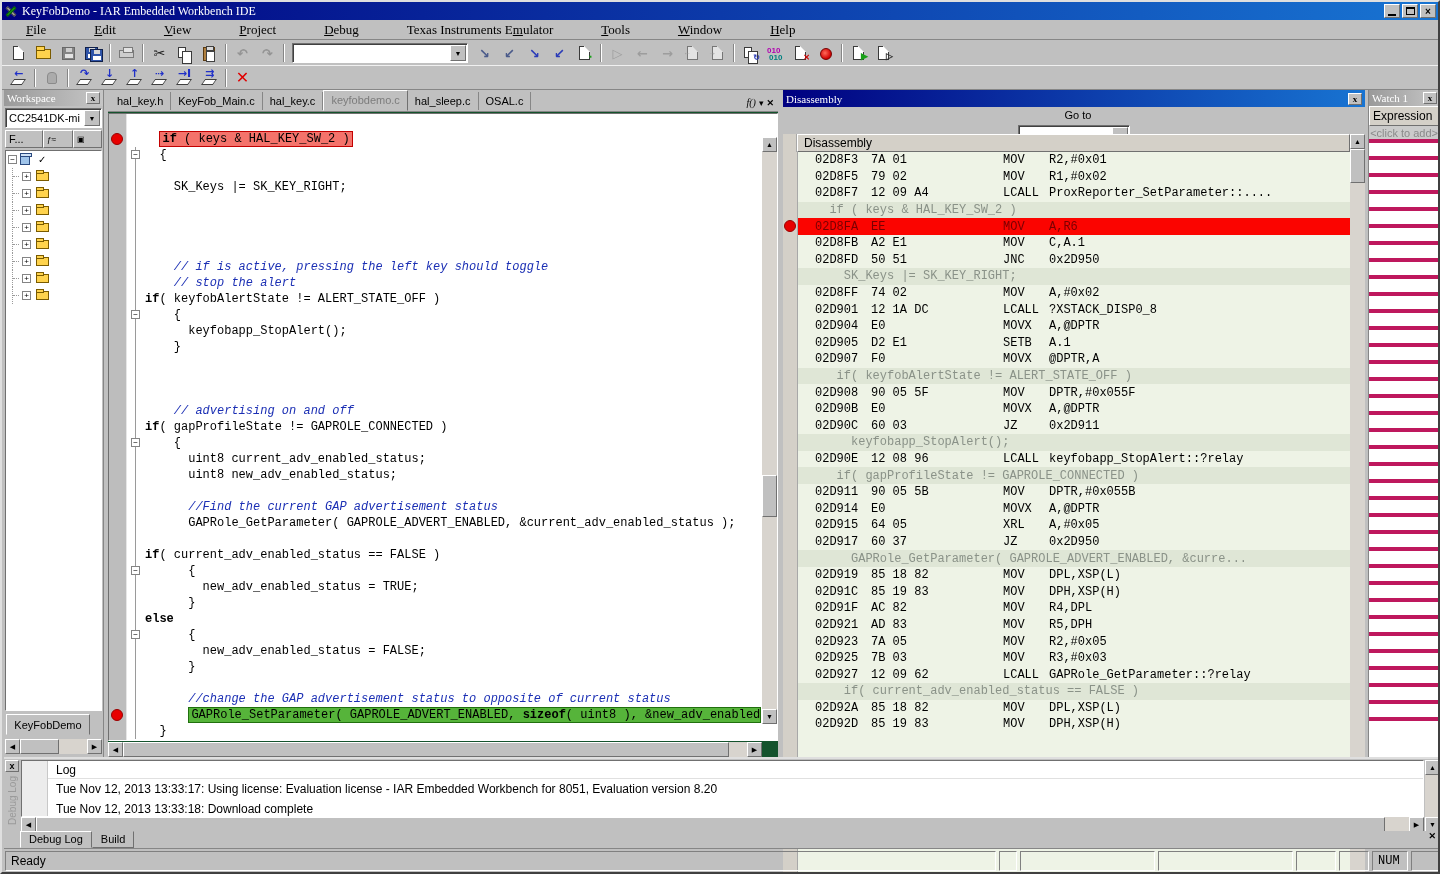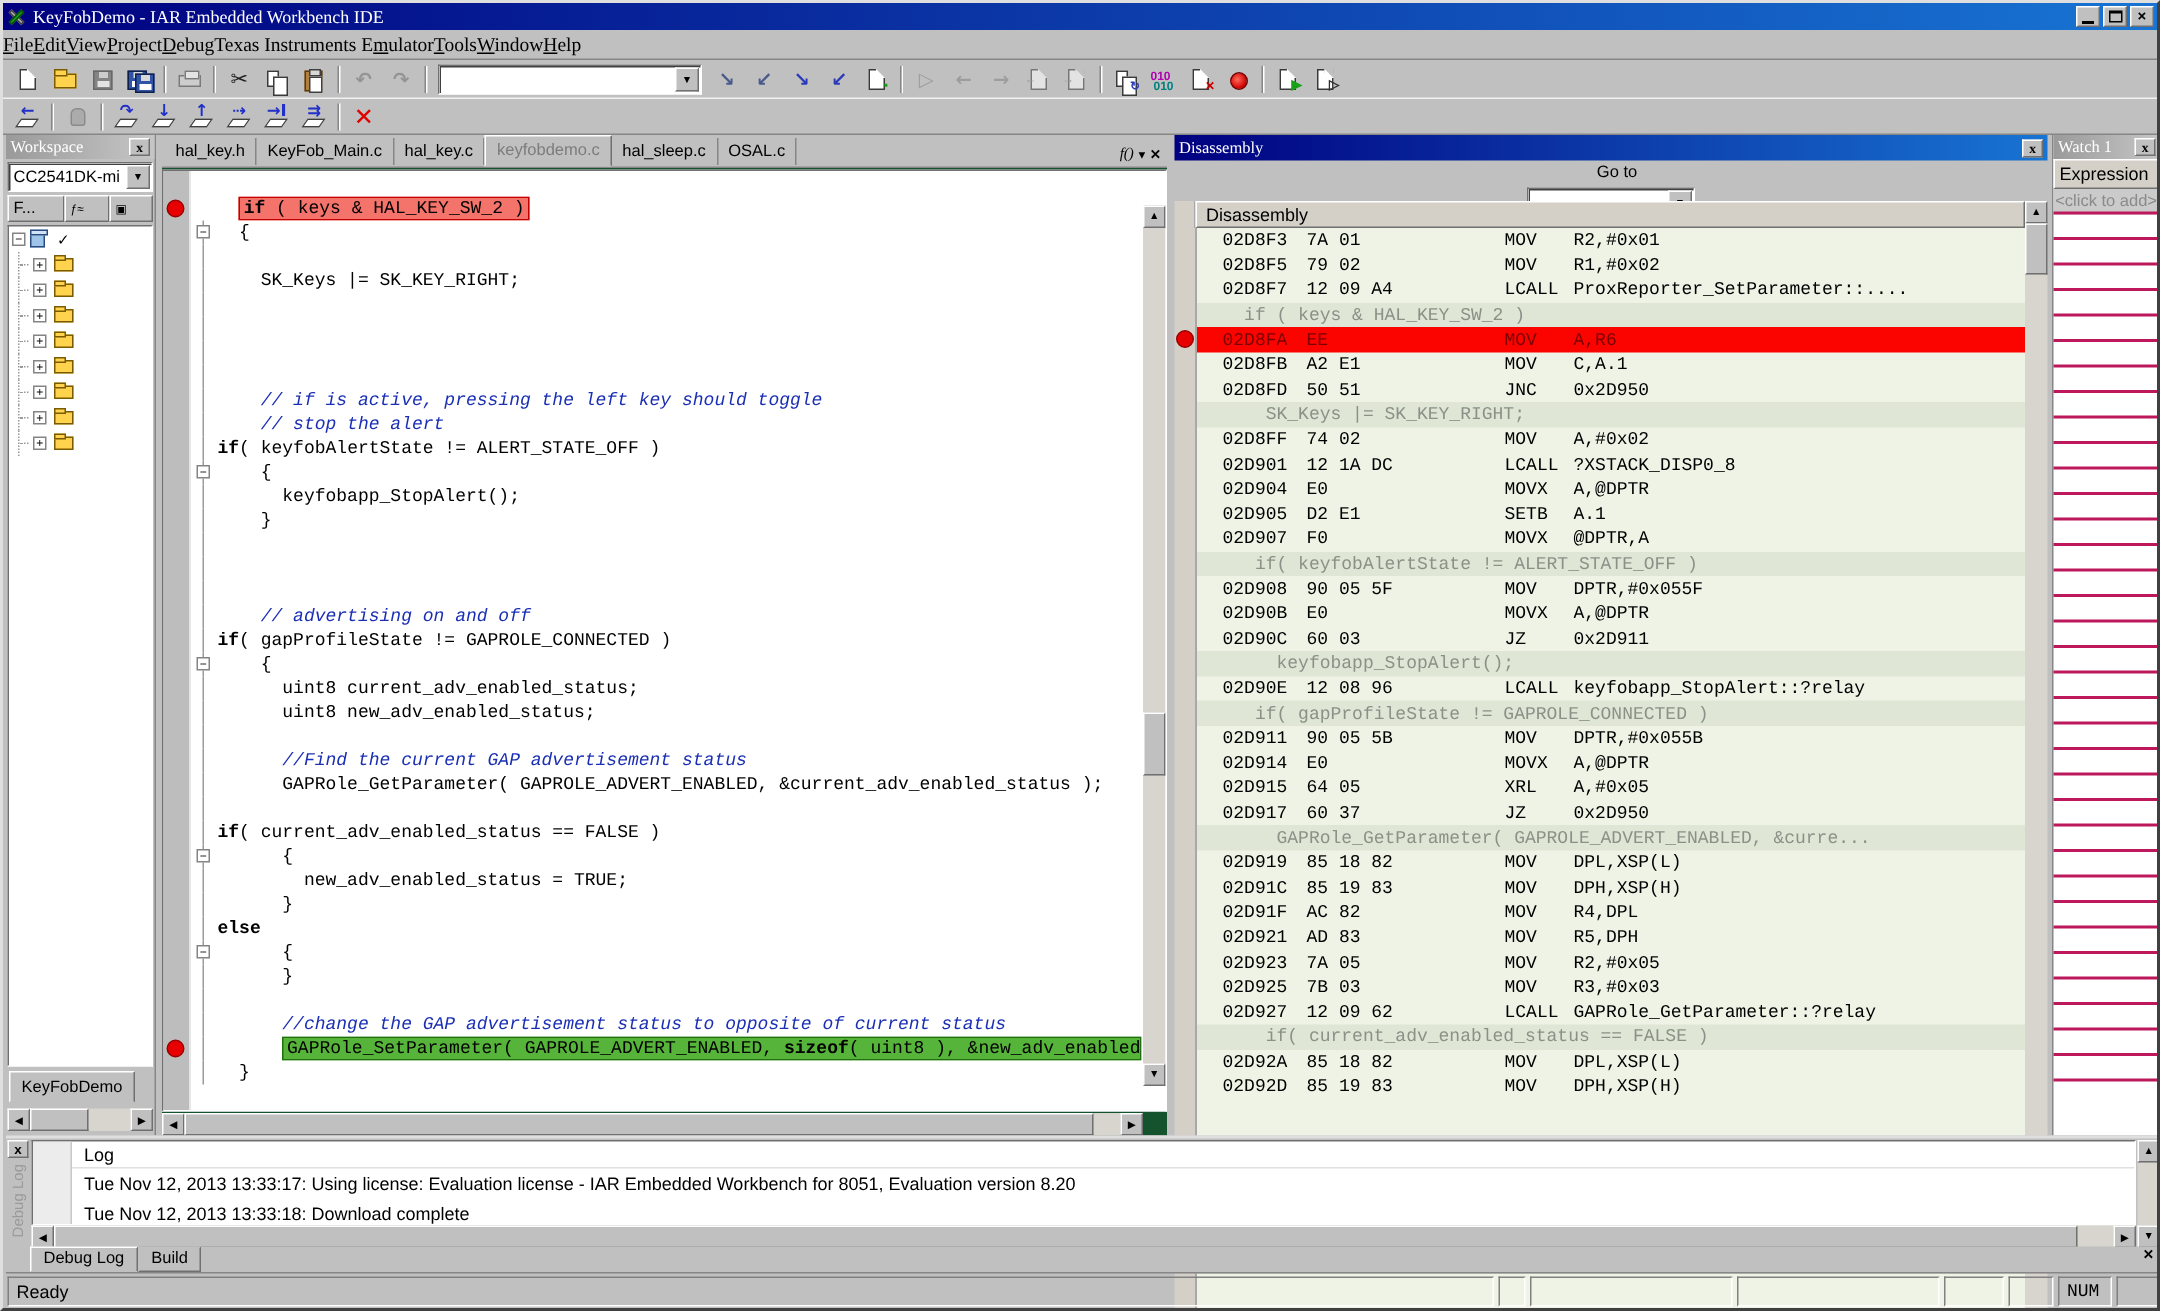--- a/index.html
+++ b/index.html
@@ -16,21 +16,21 @@
   .appicon i{position:absolute;left:1px;top:6px;width:12px;height:3px;background:#b8b8b8;transform:rotate(45deg);border:1px solid #404040;}
   .appicon b{position:absolute;left:1px;top:6px;width:12px;height:3px;background:#18a018;transform:rotate(-45deg);border:1px solid #0a500a;}
   .winbtn{width:16px;height:14px;margin-left:2px;display:flex;align-items:center;justify-content:center;
      font-size:10px;font-weight:bold;color:#000;flex:none;}
   .winbtn .minbar{width:8px;height:2px;background:#000;margin-top:7px;}
   .winbtn .maxbox{width:9px;height:8px;border:1px solid #000;border-top:2px solid #000;}
   
   .menubar{position:absolute;left:0;top:18px;width:100%;height:20px;background:#c0c0c0;
      display:flex;align-items:center;font-family:"Liberation Serif",serif;font-size:13px;
      border-bottom:1px solid #868686;}
-  .menu-item{padding:1px 0;white-space:nowrap;}
+  .menu-item{padding:1px 24px;white-space:nowrap;}
   
   .toolbar1{position:absolute;left:0;top:39px;width:100%;height:25px;border-bottom:1px solid #f0f0f0;display:flex;align-items:center;padding-left:4px;}
   .toolbar2{position:absolute;left:0;top:64px;width:100%;height:24px;display:flex;align-items:center;padding-left:4px;border-bottom:1px solid #868686;}
   .tbtn{width:23px;height:21px;margin:0 1px;display:flex;align-items:center;justify-content:center;position:relative;flex:none;}
   .tsep{width:2px;height:18px;margin:0 3px;border-left:1px solid #868686;border-right:1px solid #ffffff;flex:none;}
   .tbtn.disabled{filter:grayscale(1) opacity(.55);}
   .ic{position:relative;display:block;width:19px;height:17px;}
   .icchar{position:absolute;left:0;top:0;width:100%;height:100%;display:flex;align-items:center;justify-content:center;
       font-size:13px;color:#2a3bb8;font-weight:bold;font-family:"DejaVu Sans",sans-serif;}
   .i-doc{position:absolute;left:4px;top:1px;width:11px;height:14px;background:#fff;border:1px solid #3a3a3a;}
@@ -126,21 +126,21 @@
   .da{width:56px;flex:none;}
   .db{width:132px;flex:none;}
   .dm{width:46px;flex:none;}
   .do{flex:1;overflow:hidden;}
   #dvs{top:44px;right:0;bottom:16px;}
   #dhs{left:0;right:15px;bottom:0;}
   
   #watch{position:absolute;left:1366px;top:88px;width:72px;height:667px;background:#fff;border-left:1px solid #868686;}
   #whead{height:20px;background:#d4d0c8;border:1px solid;border-color:#fff #707070 #707070 #fff;
      display:flex;align-items:center;padding-left:3px;font-size:12px;overflow:hidden;white-space:nowrap;}
-  .wrow{height:17px;border-bottom:2px solid #be185d;font-size:11px;display:flex;align-items:center;padding-left:2px;overflow:hidden;white-space:nowrap;}
+  .wrow{height:17px;border-bottom:4px solid #be185d;font-size:11px;display:flex;align-items:center;padding-left:2px;overflow:hidden;white-space:nowrap;}
   .wrow.ph{background:#cbcbcb;color:#8a8a8a;justify-content:flex-end;padding-right:2px;}
   
   #logpanel{position:absolute;left:2px;top:755px;width:1436px;height:74px;background:#c0c0c0;border-top:2px solid #dfdfdf;}
   #logside{position:absolute;left:0;top:0;width:16px;bottom:0;display:flex;flex-direction:column;align-items:center;}
   #logvlabel{writing-mode:vertical-rl;transform:rotate(180deg);color:#9a9a9a;font-size:10px;margin-top:4px;}
   #logmain{position:absolute;left:17px;top:1px;right:16px;height:57px;background:#fff;border:1px solid;border-color:#707070 #fff #fff #707070;overflow:hidden;display:flex;}
   #loggut{width:26px;background:#ececec;border-right:1px solid #c8c8c8;flex:none;}
   #logbody{flex:1;overflow:hidden;}
   #loghdr{height:18px;display:flex;align-items:center;padding-left:8px;font-size:12px;border-bottom:1px solid #e0e0e0;}
   .logline{height:20px;display:flex;align-items:center;padding-left:8px;font-size:12px;white-space:nowrap;}
@@ -511,20 +511,21 @@
           <div class="eline"><span class="egut"></span><span class="efold fl"></span><span class="etext"></span></div>
           <div class="eline"><span class="egut"></span><span class="efold fl"></span><span class="etext cmt">      //Find the current GAP advertisement status</span></div>
           <div class="eline"><span class="egut"></span><span class="efold fl"></span><span class="etext">      GAPRole_GetParameter( GAPROLE_ADVERT_ENABLED, &amp;current_adv_enabled_status );</span></div>
           <div class="eline"><span class="egut"></span><span class="efold fl"></span><span class="etext"></span></div>
           <div class="eline"><span class="egut"></span><span class="efold fl"></span><span class="etext">      <b>if</b>( current_adv_enabled_status == FALSE )</span></div>
           <div class="eline"><span class="egut"></span><span class="efold fl"><span class="fbox">−</span></span><span class="etext">      {</span></div>
           <div class="eline"><span class="egut"></span><span class="efold fl"></span><span class="etext">        new_adv_enabled_status = TRUE;</span></div>
           <div class="eline"><span class="egut"></span><span class="efold fl"></span><span class="etext">      }</span></div>
           <div class="eline"><span class="egut"></span><span class="efold fl"></span><span class="etext">      <b>else</b></span></div>
           <div class="eline"><span class="egut"></span><span class="efold fl"><span class="fbox">−</span></span><span class="etext">      {</span></div>
+          <div class="eline"><span class="egut"></span><span class="efold fl"></span><span class="etext">        new_adv_enabled_status = FALSE;</span></div>
           <div class="eline"><span class="egut"></span><span class="efold fl"></span><span class="etext">      }</span></div>
           <div class="eline"><span class="egut"></span><span class="efold fl"></span><span class="etext"></span></div>
           <div class="eline"><span class="egut"></span><span class="efold fl"></span><span class="etext cmt">      //change the GAP advertisement status to opposite of current status</span></div>
           <div class="eline"><span class="egut"><span class="bpdot"></span></span><span class="efold fl"></span><span class="etext"><span class="hlgreen" style="margin-left: 43.38px;">GAPRole_SetParameter( GAPROLE_ADVERT_ENABLED, <b>sizeof</b>( uint8 ), &amp;new_adv_enabled_st</span></span></div>
           <div class="eline"><span class="egut"></span><span class="efold fl"></span><span class="etext">  }</span></div>
         </div>
       <div class="vscroll" id="evs">
         <span class="sbtn">▲</span>
         <span style="height:55%"></span>
         <span class="sthumb" style="height:42px"></span>

